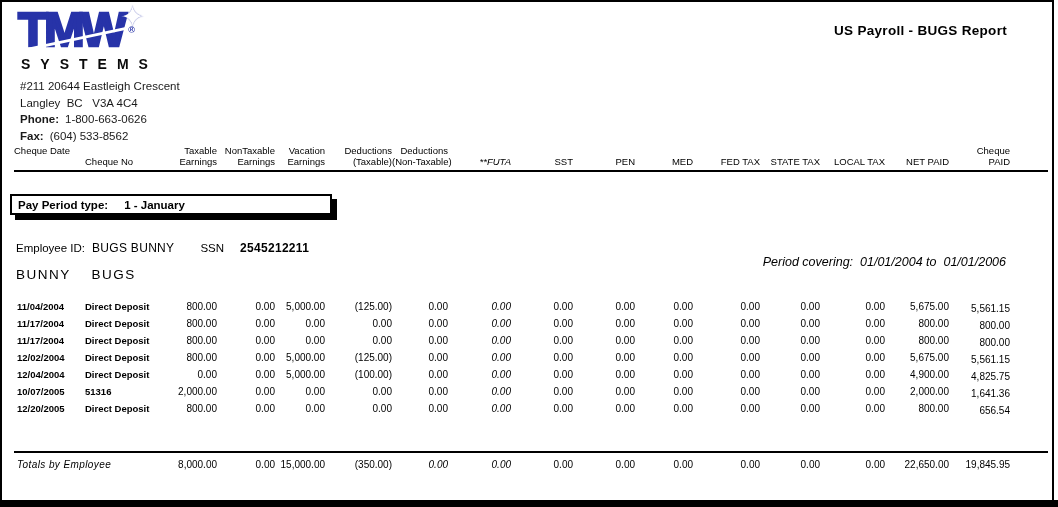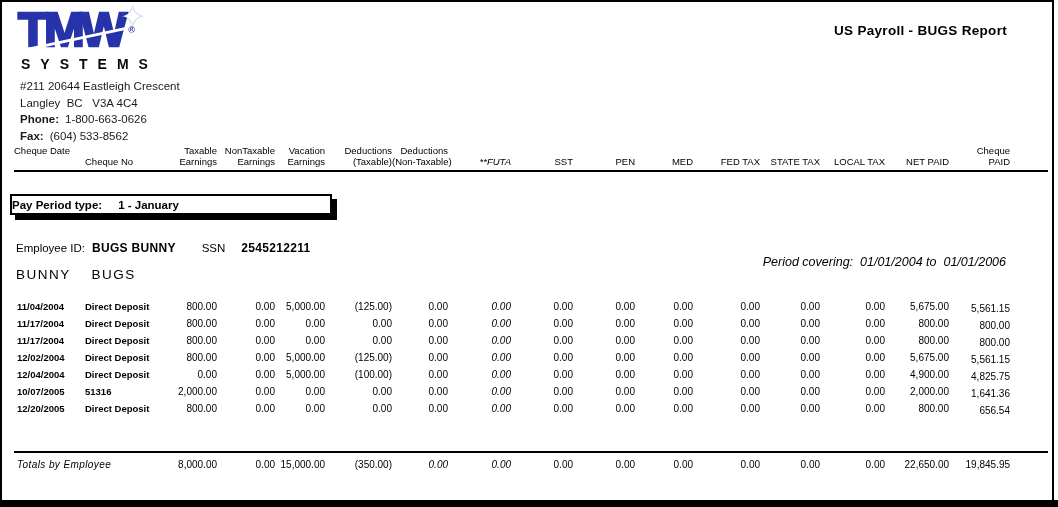--- a/index.html
+++ b/index.html
@@ -49,29 +49,29 @@
   .body-table td.c0 { padding-left:3px; }
   .chq-shift { position:relative; top:2px; display:inline-block; }
 
   .tot-table { position:absolute; left:12px; top:449px; border-top:2px solid #000; }
   .tot-table td { font-size:10px; height:24px; vertical-align:middle; }
   .tot-label { font-style:italic; font-size:9.5px; padding-left:3px; letter-spacing:0.4px; }
 
   
   .pay-box { position:absolute; left:8px; top:192px; width:322px; height:21px; background:#fff;
              border:2px solid #000; box-shadow:5px 5px 0 #000; display:flex; align-items:center; }
-  .pay-box .lbl { font-weight:bold; font-size:11.5px; }
+  .pay-box .lbl { font-weight:bold; font-size:11.5px; margin-left:6px; }
   .pay-box .val { font-weight:bold; font-size:11.5px; margin-left:16px; }
 
   
   .emp-line { position:absolute; left:14px; top:239px; right:46px; display:flex;
               justify-content:space-between; align-items:baseline; }
   .emp-left { display:flex; align-items:baseline;justify-content:space-between; }
   .emp-id-label { font-size:11.5px; }
-  .emp-id-value { font-size:12px; font-weight:bold; margin-left:7px; letter-spacing:0.3px; }
+  .emp-id-value { font-size:12px; font-weight:normal; margin-left:7px; letter-spacing:0.3px; }
   .ssn-label { font-size:11.5px; margin-left:26px; }
   .ssn-value { font-size:12px; font-weight:bold; margin-left:16px; letter-spacing:0.3px; }
   .period { font-style:italic; font-size:12.5px; }
   .emp-name { position:absolute; left:14px; top:265px; font-size:13.5px; letter-spacing:1.5px; }
 </style>
 </head>
 <body>
 
 <div class="page">
 

